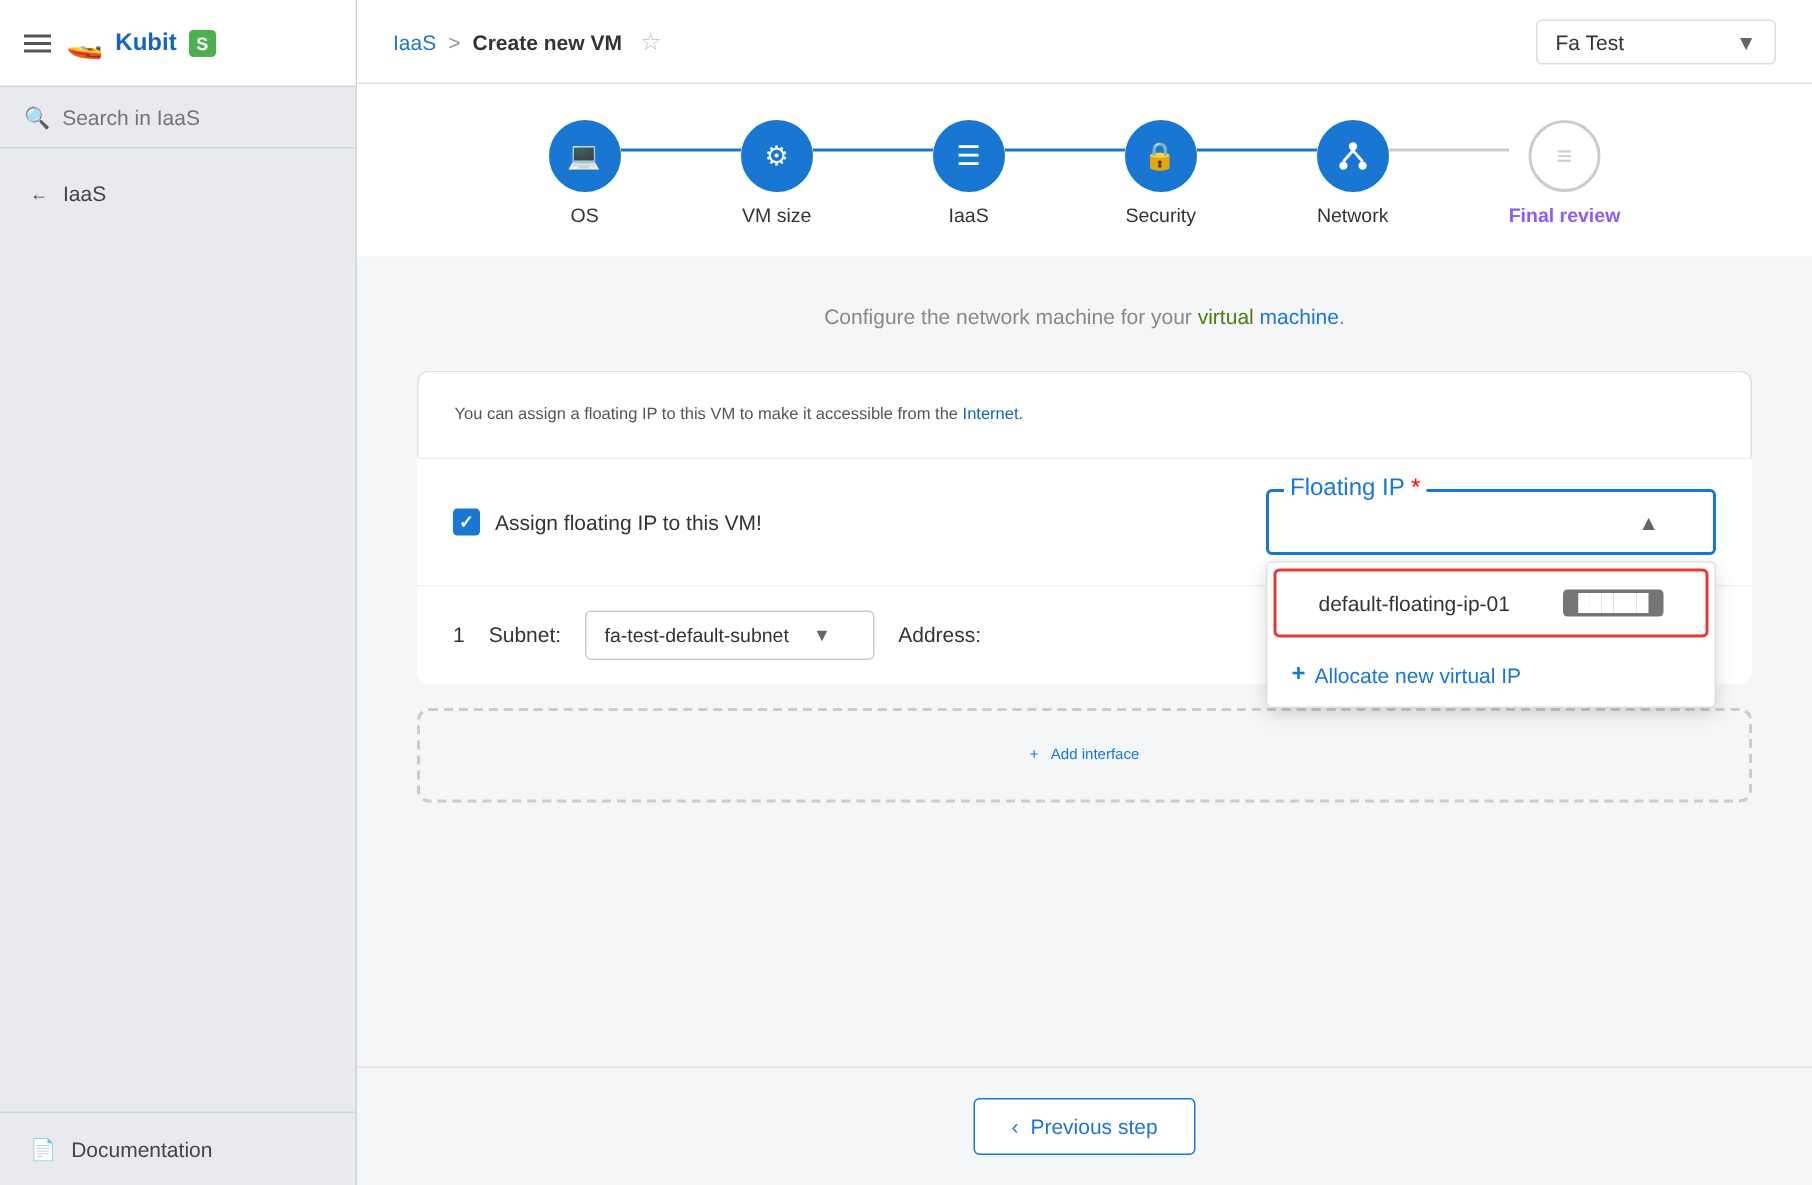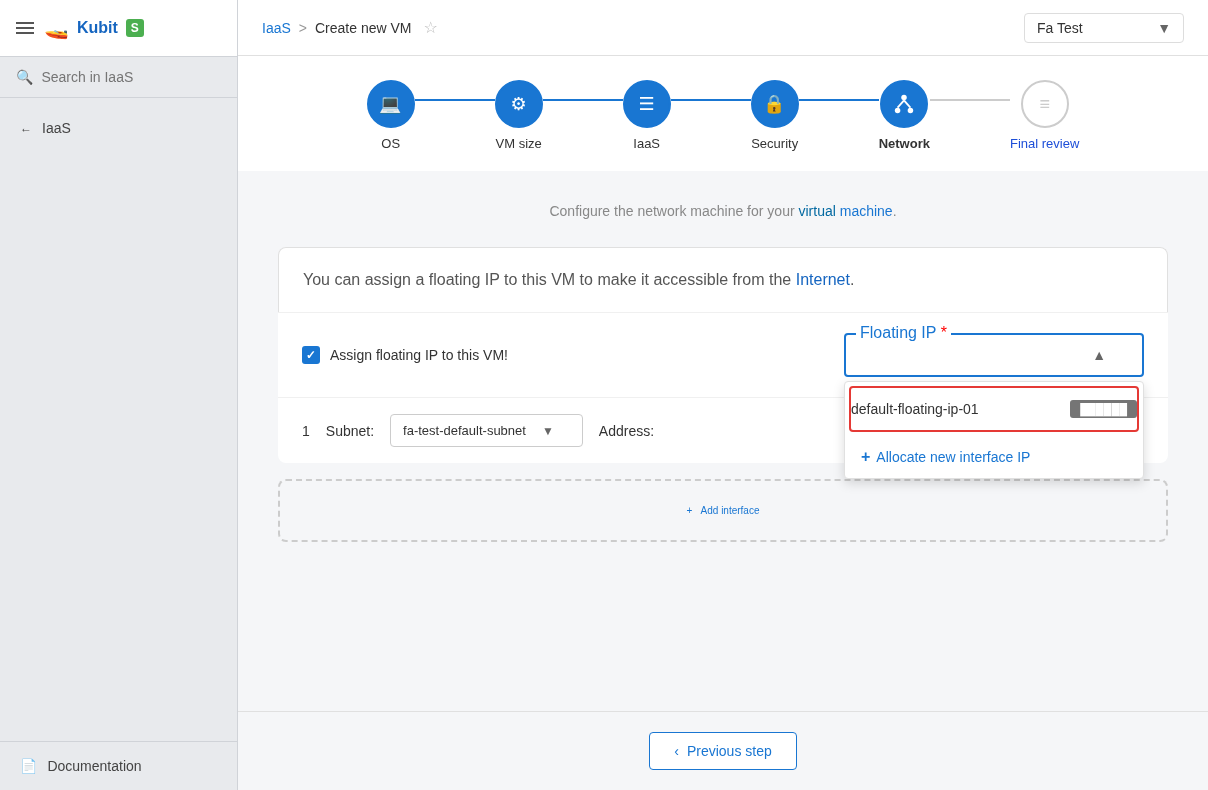--- a/index.html
+++ b/index.html
@@ -77,21 +77,21 @@
       justify-content: space-between;
       padding: 0 24px;
       height: 56px;
       flex-shrink: 0;
     }
     .breadcrumb {
       display: flex; align-items: center; gap: 8px; font-size: 14px;
     }
     .breadcrumb-link { color: #1976d2; cursor: pointer; }
     .breadcrumb-sep { color: #999; }
-    .breadcrumb-current { color: #333; font-weight: 400; }
+    .breadcrumb-current { color: #333; font-weight: 700; }
     .breadcrumb-star { color: #bbb; cursor: pointer; font-size: 16px; margin-left: 4px; }
 
     .workspace-selector {
       display: flex; align-items: center; gap: 6px;
       border: 1px solid #ddd; border-radius: 4px; padding: 6px 12px;
       cursor: pointer; font-size: 14px; color: #333; background: #fff;
       min-width: 160px; justify-content: space-between;
     }
     .workspace-selector .chevron { color: #666; }
 
@@ -122,46 +122,46 @@
     .step-circle {
       width: 48px; height: 48px; border-radius: 50%;
       border: 2px solid #1976d2;
       display: flex; align-items: center; justify-content: center;
       background: #fff; color: #1976d2; font-size: 18px;
       position: relative; z-index: 1;
     }
     .step-circle.active { background: #1976d2; color: #fff; }
     .step-circle.inactive { border-color: #ccc; color: #ccc; }
     .step-label { font-size: 13px; color: #333; margin-top: 8px; font-weight: 500; }
-    .step-label.active { font-weight: 700; }
-    .step-label.inactive { color: #1d4ed8; }
+    .step-label.active { font-weight: 400; }
+    .step-label.inactive { color: #8b5cf6; font-weight: bold; }
 
     
     .content-area {
       flex: 1;
       padding: 32px 40px;
       overflow-y: auto;
     }
 
     .page-title {
       text-align: center; font-size: 18px; font-weight: 700; color: #1a1a1a; margin-bottom: 8px;
     }
     .page-subtitle {
       text-align: center; font-size: 14px; color: #888; margin-bottom: 28px;
     }
-    .subtitle-virtual { color: #0369a1; }
+    .subtitle-virtual { color: #4d7c0f; }
     .subtitle-machine { color: #1976d2; text-align: center; }
 
     
     .info-box {
       background: #fff; border: 1px solid #e0e0e0; border-radius: 8px;
       padding: 20px 24px; margin-bottom: 0;
       position: relative;
     }
-    .info-text { font-size: 16px; color: #555; line-height: 1.5; }
+    .info-text { font-size: 11px; color: #555; line-height: 1.5; }
     .info-internet { color: #1565c0; }
     .assign-row {
       display: flex; align-items: center; justify-content: space-between;
       padding: 20px 24px;
     }
     .checkbox-label {
       display: flex; align-items: center; gap: 10px; font-size: 14px; color: #333;
     }
     .checkbox-box {
       width: 18px; height: 18px; background: #1976d2; border-radius: 3px;
@@ -195,21 +195,21 @@
       top: 48px; left: 0;
       background: #fff;
       border: 1px solid #e0e0e0;
       border-radius: 4px;
       box-shadow: 0 4px 12px rgba(0,0,0,0.15);
       min-width: 300px;
       z-index: 100;
     }
     .dropdown-option {
       display: flex; align-items: center; justify-content: space-between;
-      padding: 12px 0;
+      padding: 12px 28px;
       font-size: 14px; color: #333;
       border: 2px solid #e53935;
       border-radius: 4px;
       margin: 4px;
       cursor: pointer;
     }
     .dropdown-option-badge {
       background: #757575; color: #fff; font-size: 11px;
       padding: 3px 10px; border-radius: 3px;
     }
@@ -398,21 +398,21 @@
             <span class="select-chevron">▲</span>
           </div>
 
           <div class="dropdown-popup">
             <div class="dropdown-option">
               <span>default-floating-ip-01</span>
               <span class="dropdown-option-badge">██████</span>
             </div>
             <div class="dropdown-allocate">
               <span class="allocate-plus">+</span>
-              <span>Allocate new interface IP</span>
+              <span>Allocate new virtual IP</span>
             </div>
           </div>
         </div>
       </div>
 
       <div class="subnet-row" style="border-top: 1px solid #f0f0f0; border-radius: 0 0 8px 8px;">
         <span class="subnet-num">1</span>
         <span class="subnet-label">Subnet:</span>
         <div class="subnet-select">
           <span>fa-test-default-subnet</span>

